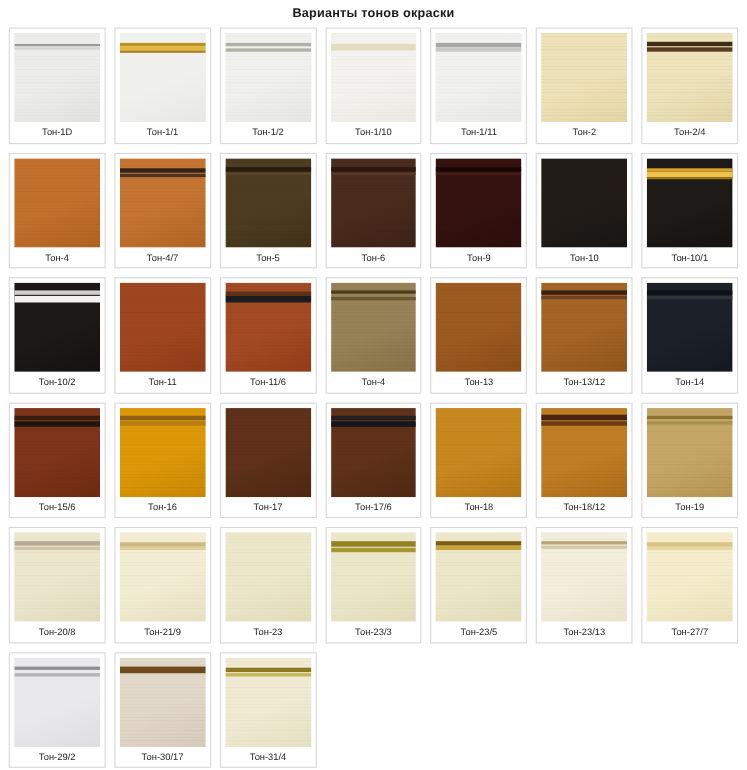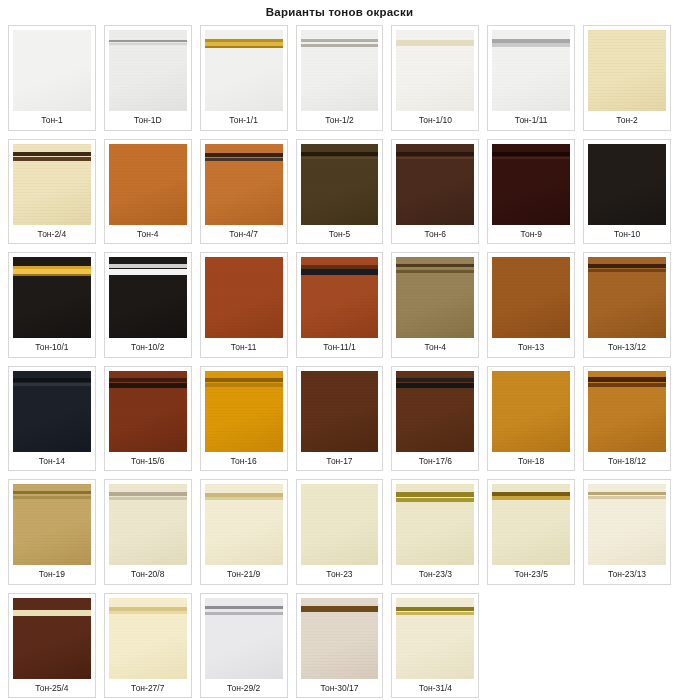--- a/index.html
+++ b/index.html
@@ -79,26 +79,20 @@
   }
 </style>
 </head>
 <body>
 
 <div id="page-title">Варианты тонов окраски</div>
 
 <div id="swatch-grid">
     <div class="swatch-card">
       <div class="swatch-img">
-        <div class="swatch-base" style="background: linear-gradient(160deg, rgb(242, 242, 240) 0%, rgb(242, 242, 240) 55%, rgb(233, 233, 231) 100%);"></div>
-      </div>
-      <div class="swatch-label">Тон-1</div>
-    </div>
-    <div class="swatch-card">
-      <div class="swatch-img">
         <div class="swatch-base" style="background: linear-gradient(160deg, rgb(236, 236, 234) 0%, rgb(236, 236, 234) 55%, rgb(226, 226, 224) 100%);"></div>
         <div class="grain soft"></div>
         <div class="stripe-band" style="top: 10px; height: 2px; background: rgb(154, 154, 152);"></div>
         <div class="stripe-band" style="top: 13px; height: 2px; background: rgb(213, 213, 211);"></div>
       </div>
       <div class="swatch-label">Тон-1D</div>
     </div>
     <div class="swatch-card">
       <div class="swatch-img">
         <div class="swatch-base" style="background: linear-gradient(160deg, rgb(240, 240, 238) 0%, rgb(240, 240, 238) 55%, rgb(231, 231, 229) 100%);"></div>
@@ -226,21 +220,21 @@
       </div>
       <div class="swatch-label">Тон-11</div>
     </div>
     <div class="swatch-card">
       <div class="swatch-img">
         <div class="swatch-base" style="background: linear-gradient(160deg, rgb(163, 74, 34) 0%, rgb(163, 74, 34) 55%, rgb(145, 61, 25) 100%);"></div>
         <div class="grain "></div>
         <div class="stripe-band" style="top: 8px; height: 4px; background: rgb(92, 49, 24);"></div>
         <div class="stripe-band" style="top: 12px; height: 6px; background: rgb(28, 28, 32);"></div>
       </div>
-      <div class="swatch-label">Тон-11/1</div>
+      <div class="swatch-label">Тон-11/6</div>
     </div>
     <div class="swatch-card">
       <div class="swatch-img">
         <div class="swatch-base" style="background: linear-gradient(160deg, rgb(151, 129, 87) 0%, rgb(151, 129, 87) 55%, rgb(134, 112, 70) 100%);"></div>
         <div class="grain "></div>
         <div class="stripe-band" style="top: 7px; height: 3px; background: rgb(77, 60, 30);"></div>
         <div class="stripe-band" style="top: 13px; height: 3px; background: rgb(107, 87, 48);"></div>
       </div>
       <div class="swatch-label">Тон-4</div>
     </div>
@@ -372,28 +366,20 @@
       <div class="swatch-label">Тон-23/5</div>
     </div>
     <div class="swatch-card">
       <div class="swatch-img">
         <div class="swatch-base" style="background: linear-gradient(160deg, rgb(243, 238, 220) 0%, rgb(243, 238, 220) 55%, rgb(234, 227, 204) 100%);"></div>
         <div class="grain soft"></div>
         <div class="stripe-band" style="top: 8px; height: 3px; background: rgb(184, 166, 117);"></div>
         <div class="stripe-band" style="top: 12px; height: 3px; background: rgb(214, 201, 164);"></div>
       </div>
       <div class="swatch-label">Тон-23/13</div>
-    </div>
-    <div class="swatch-card">
-      <div class="swatch-img">
-        <div class="swatch-base" style="background: linear-gradient(160deg, rgb(91, 42, 24) 0%, rgb(91, 42, 24) 55%, rgb(74, 32, 18) 100%);"></div>
-        <div class="grain "></div>
-        <div class="stripe-band" style="top: 12px; height: 6px; background: rgb(232, 223, 182);"></div>
-      </div>
-      <div class="swatch-label">Тон-25/4</div>
     </div>
     <div class="swatch-card">
       <div class="swatch-img">
         <div class="swatch-base" style="background: linear-gradient(160deg, rgb(244, 236, 203) 0%, rgb(244, 236, 203) 55%, rgb(235, 226, 186) 100%);"></div>
         <div class="grain soft"></div>
         <div class="stripe-band" style="top: 9px; height: 4px; background: rgb(217, 197, 131);"></div>
         <div class="stripe-band" style="top: 13px; height: 3px; background: rgb(231, 217, 164);"></div>
       </div>
       <div class="swatch-label">Тон-27/7</div>
     </div>

